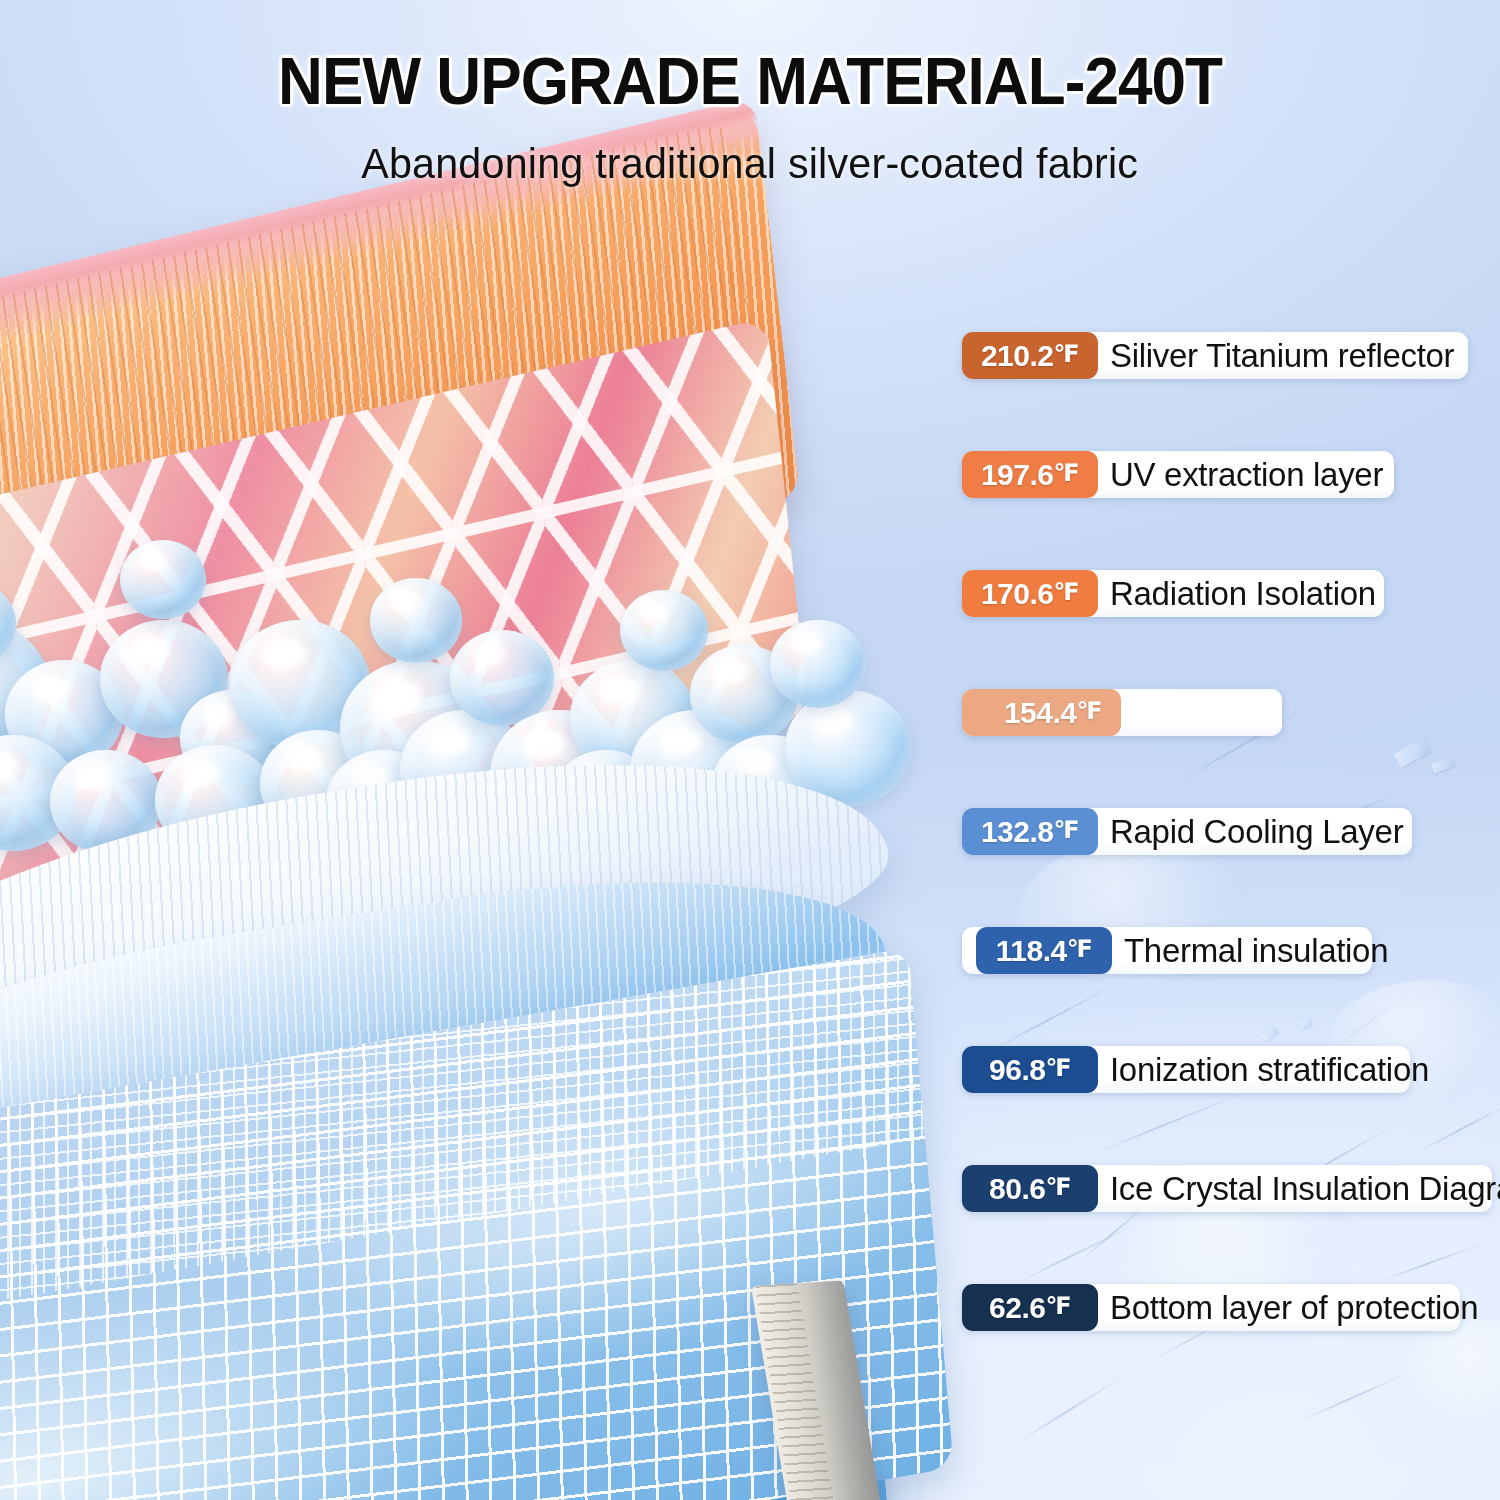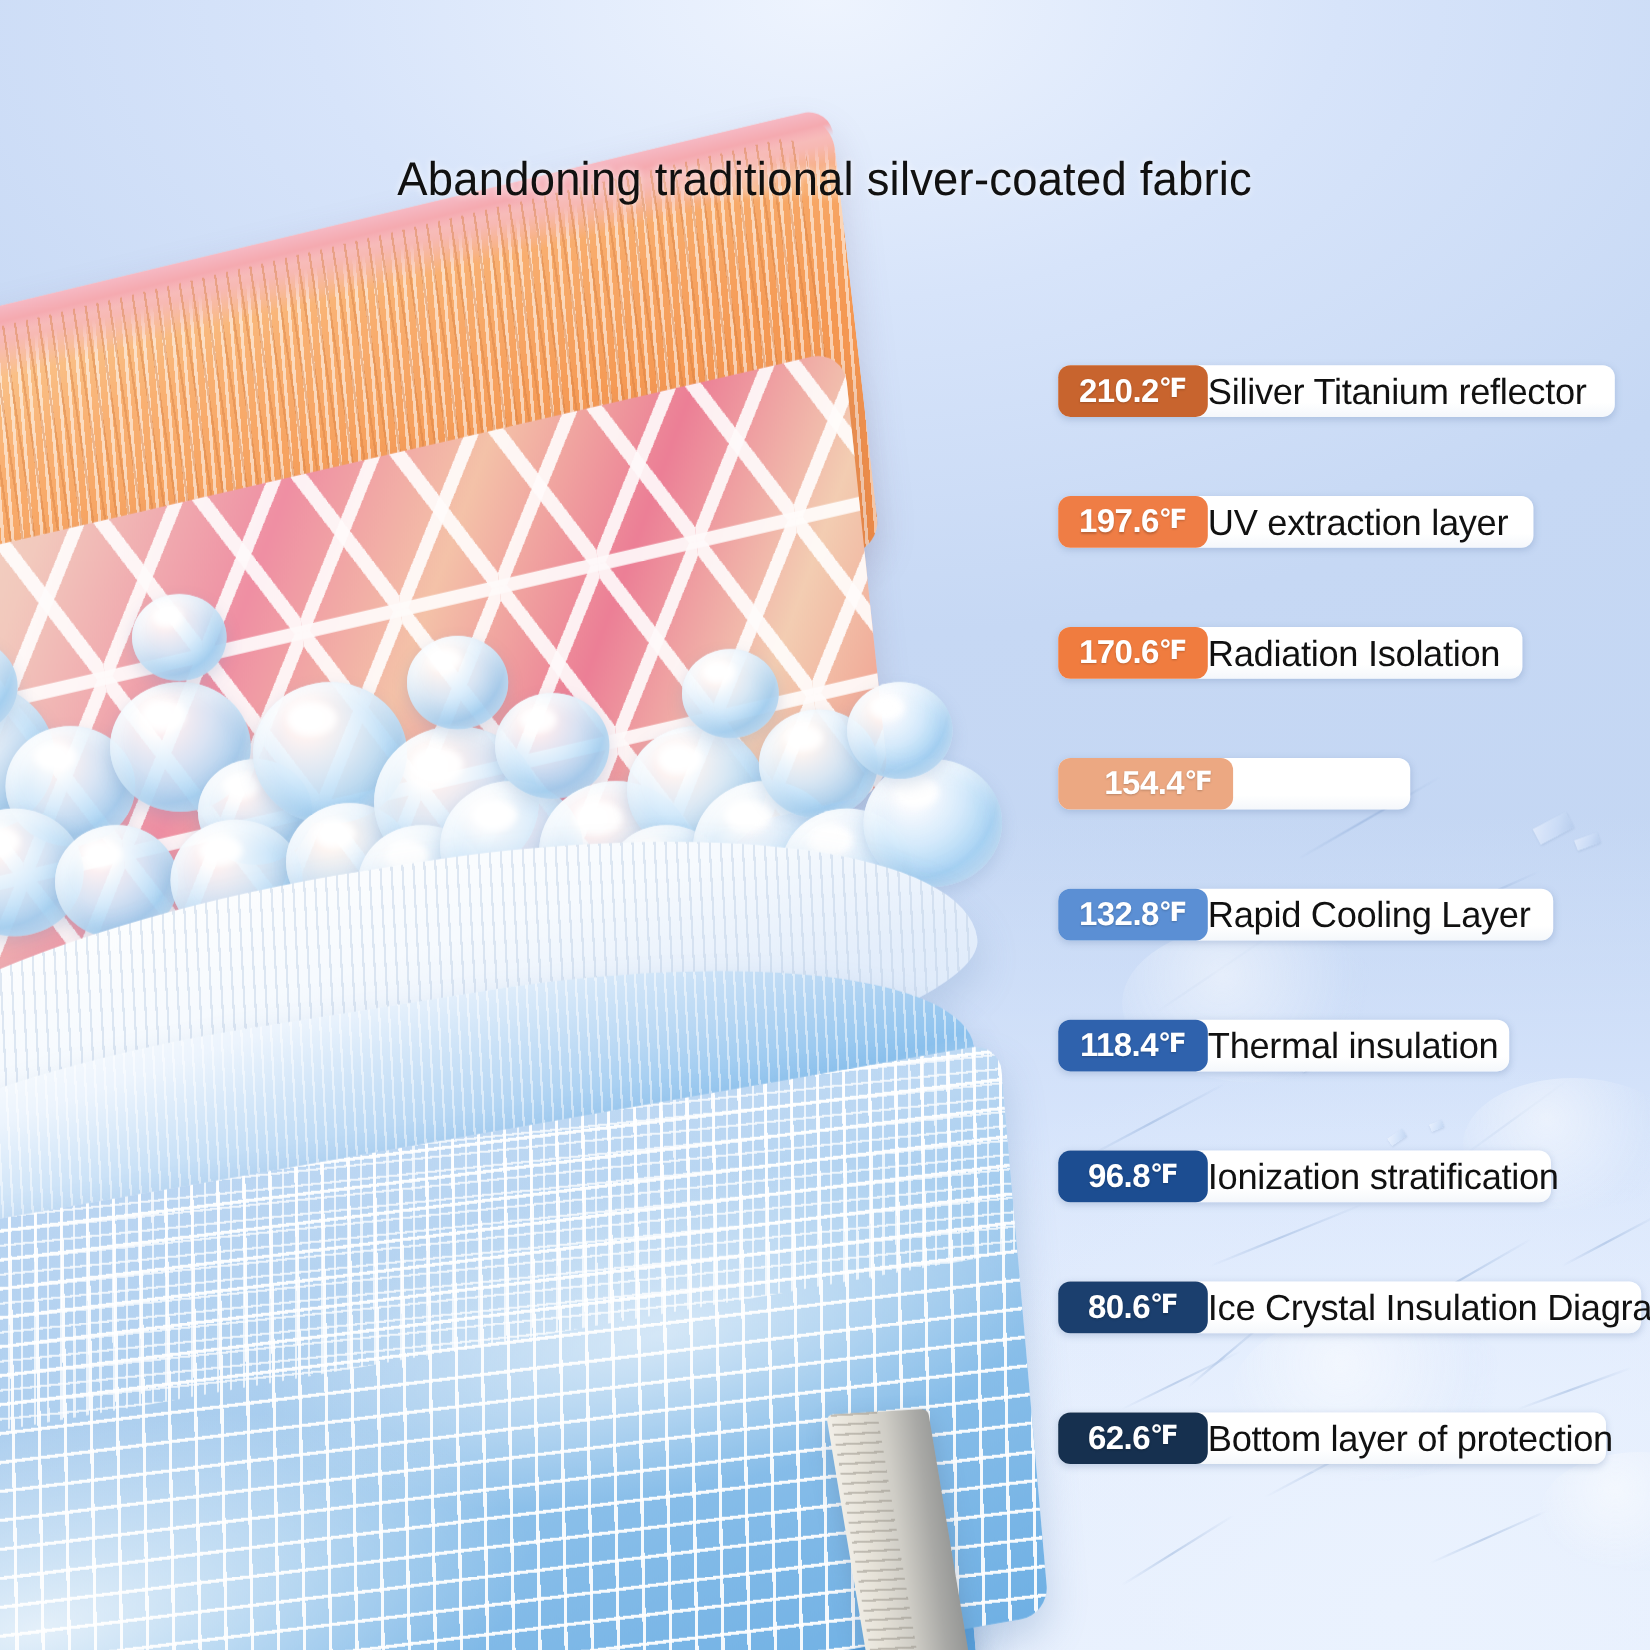--- a/index.html
+++ b/index.html
@@ -210,21 +210,21 @@
   .badge{
     display:flex;align-items:center;justify-content:center;
     min-width:118px;padding:0 9px;border-radius:11px;
     color:#fff;font-weight:700;font-size:30px;letter-spacing:-.5px;
     text-shadow:0 1px 2px rgba(0,0,0,.22);
     flex:0 0 auto;
   }
   .badge .deg{font-size:24px;position:relative;top:-2px;}
   .lbl{
     display:flex;align-items:center;
-    padding:0 14px 0 0;
+    padding:0 14px 0 12px;
     font-size:33px;color:#111;white-space:nowrap;letter-spacing:-.3px;
   }
 </style>
 </head>
 <body>
 
 <div class="stage">
 
   <div class="bg-sky"></div>
   <div class="bg-ice"></div>
@@ -321,20 +321,23 @@
       <div class="mesh-ice"></div>
       <div class="mesh-grid"></div>
       <div class="mesh-grid-fine"></div>
     </div>
 
     <div class="binding">
       <div class="stitch"></div>
     </div>
   </div>
 
+  <div class="headline-wrap">
+    <span class="headline">NEW UPGRADE MATERIAL-240T</span>
+  </div>
   <div class="subhead-wrap">
     <span class="subhead">Abandoning traditional silver-coated fabric</span>
   </div>
 
   <div class="labels" id="labelColumn">
       <div class="row" style="top: 0px; width: 506px;">
         <div class="badge" style="background: rgb(200, 100, 46);">
           <span>210.2</span>
           <span class="deg">℉</span>
         </div>
@@ -361,21 +364,21 @@
         </div>
       </div>
       <div class="row" style="top: 476px; width: 450px;">
         <div class="badge" style="background: rgb(91, 143, 212);">
           <span>132.8</span>
           <span class="deg">℉</span>
         </div>
         <div class="lbl">Rapid Cooling Layer</div>
       </div>
       <div class="row" style="top: 595px; width: 410px;">
-        <div class="badge" style="background: rgb(47, 98, 173);">
+        <div class="badge" style="background: rgb(47, 98, 173); margin-left: 14px;">
           <span>118.4</span>
           <span class="deg">℉</span>
         </div>
         <div class="lbl">Thermal insulation</div>
       </div>
       <div class="row" style="top: 714px; width: 448px;">
         <div class="badge" style="background: rgb(28, 77, 145);">
           <span>96.8</span>
           <span class="deg">℉</span>
         </div>

